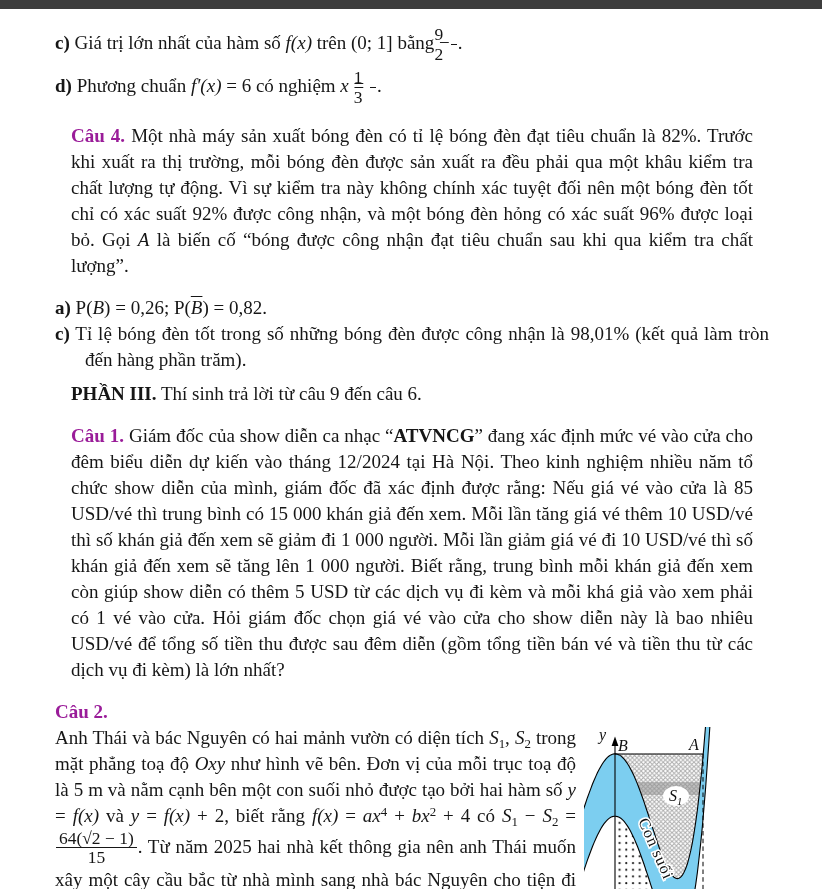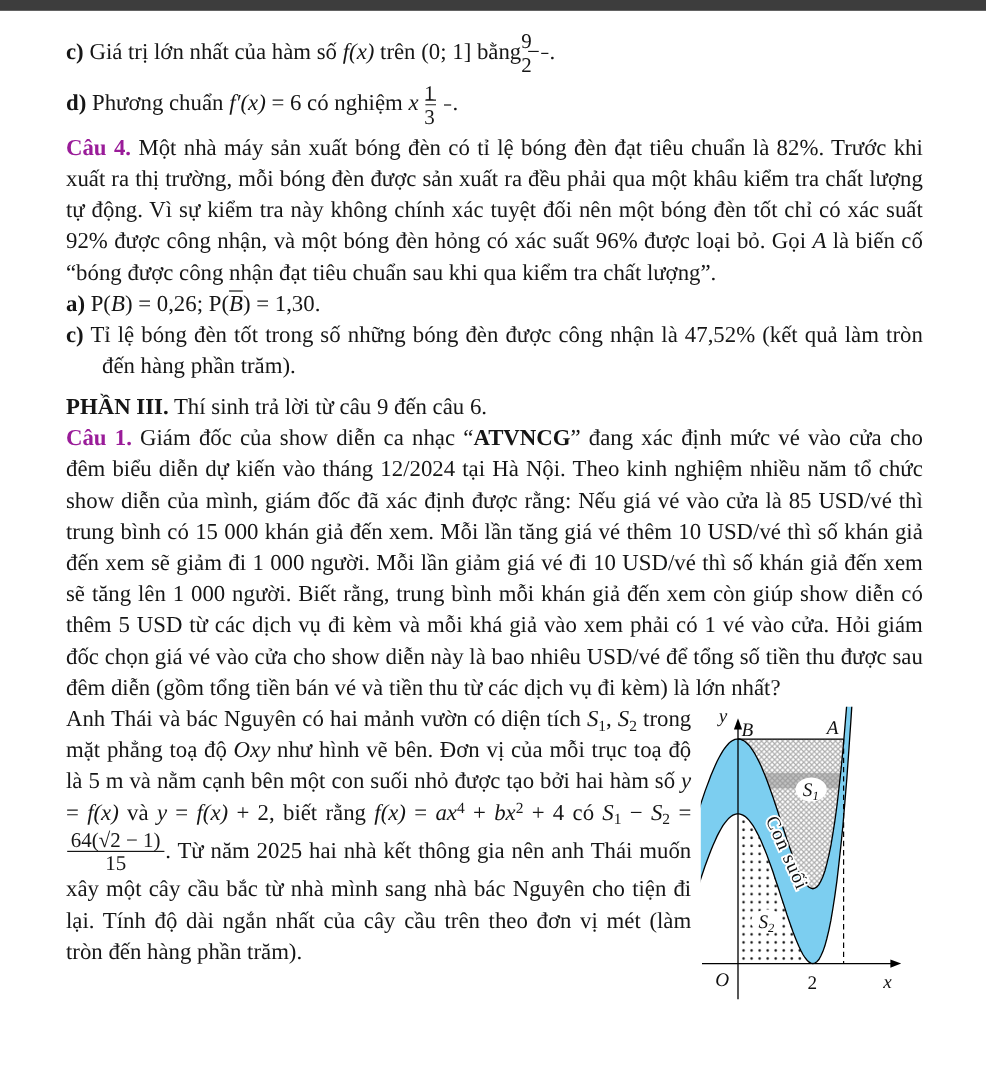--- a/index.html
+++ b/index.html
@@ -20,21 +20,21 @@
   .accent{color:var(--accent);font-weight:bold;}
   sub{font-size:0.68em;vertical-align:-0.3em;line-height:0;}
   sup{font-size:0.68em;vertical-align:0.45em;line-height:0;}
   .frac{display:inline-block;vertical-align:-0.62em;text-align:center;
         font-size:0.92em;line-height:1.08;margin:0 1px;}
   .frac .fnum{display:block;padding:0 3px;border-bottom:1.3px solid currentColor;}
   .frac .fden{display:block;padding:0 3px;}
   .hang{padding-left:30px;text-indent:-30px;margin:0;}
   .topitem{margin:4px 0;}
   #topitems{}
-  p{margin:0;}
+  p{margin:16px;}
   #phan3{margin-top:8px;}
   #cau2body{margin-top:0;}
   #garden-figure{float:right;margin:2px 0 0 8px;}
   #garden-figure text{font-family:"Liberation Serif", serif;fill:#111;font-size:16px;}
   #garden-figure .it{font-style:italic;}
   #garden-figure .stream-label{font-size:16px;letter-spacing:1px;
       stroke:#fff;stroke-width:3.2;paint-order:stroke;}
 </style>
 </head>
 <body>
@@ -44,27 +44,28 @@
 <div class="content">
 
   <div id="topitems">
     <div class="hang topitem"><span class="b">c)</span><span> Giá trị lớn nhất của hàm số </span><span class="i">f(x)</span><span> trên (0; 1] bằng −</span><span class="frac"><span class="fnum">9</span><span class="fden">2</span></span><span>.</span></div>
     <div class="hang topitem"><span class="b">d)</span><span> Phương chuẩn </span><span class="i">f′(x)</span><span> = 6 có nghiệm </span><span class="i">x</span><span> = </span><span class="frac"><span class="fnum">1</span><span class="fden">3</span></span><span>.</span></div>
   </div>
 
   <p id="cau4"><span class="accent">Câu 4.</span><span> Một nhà máy sản xuất bóng đèn có tỉ lệ bóng đèn đạt tiêu chuẩn là 82%. Trước khi xuất ra thị trường, mỗi bóng đèn được sản xuất ra đều phải qua một khâu kiểm tra chất lượng tự động. Vì sự kiểm tra này không chính xác tuyệt đối nên một bóng đèn tốt chỉ có xác suất 92% được công nhận, và một bóng đèn hỏng có xác suất 96% được loại bỏ. Gọi </span><span class="i">A</span><span> là biến cố “bóng được công nhận đạt tiêu chuẩn sau khi qua kiểm tra chất lượng”.</span></p>
 
   <div>
-    <div class="hang"><span class="b">a)</span><span> P(</span><span class="i">B</span><span>) = 0,26; P(</span><span class="i over">B</span><span>) = 1,30.</span></div>
-    <div class="hang"><span class="b">c)</span><span> Tỉ lệ bóng đèn tốt trong số những bóng đèn được công nhận là 47,52% (kết quả làm tròn đến hàng phần trăm).</span></div>
+    <div class="hang"><span class="b">a)</span><span> P(</span><span class="i">B</span><span>) = 0,26; P(</span><span class="i over">B</span><span>) = 0,82.</span></div>
+    <div class="hang"><span class="b">c)</span><span> Tỉ lệ bóng đèn tốt trong số những bóng đèn được công nhận là 98,01% (kết quả làm tròn đến hàng phần trăm).</span></div>
   </div>
 
   <p id="phan3"><span class="b">PHẦN III.</span><span> Thí sinh trả lời từ câu 9 đến câu 6.</span></p>
   <p id="cau1"><span class="accent">Câu 1.</span><span> Giám đốc của show diễn ca nhạc “</span><span class="b">ATVNCG</span><span>” đang xác định mức vé vào cửa cho đêm biểu diễn dự kiến vào tháng 12/2024 tại Hà Nội. Theo kinh nghiệm nhiều năm tổ chức show diễn của mình, giám đốc đã xác định được rằng: Nếu giá vé vào cửa là 85 USD/vé thì trung bình có 15&nbsp;000 khán giả đến xem. Mỗi lần tăng giá vé thêm 10 USD/vé thì số khán giả đến xem sẽ giảm đi 1&nbsp;000 người. Mỗi lần giảm giá vé đi 10 USD/vé thì số khán giả đến xem sẽ tăng lên 1&nbsp;000 người. Biết rằng, trung bình mỗi khán giả đến xem còn giúp show diễn có thêm 5 USD từ các dịch vụ đi kèm và mỗi khá giả vào xem phải có 1 vé vào cửa. Hỏi giám đốc chọn giá vé vào cửa cho show diễn này là bao nhiêu USD/vé để tổng số tiền thu được sau đêm diễn (gồm tổng tiền bán vé và tiền thu từ các dịch vụ đi kèm) là lớn nhất?</span></p>
 
+  <div id="cau2head"><span class="accent">Câu 2.</span></div>
 
   <div id="cau2body">
     <svg id="garden-figure" viewBox="0 0 185 244" width="185" height="244" aria-hidden="false">
       <defs>
         <pattern id="xh" width="4.4" height="4.4" patternUnits="userSpaceOnUse">
           <path d="M0 0L4.4 4.4M4.4 0L0 4.4" style="stroke:var(--hatch)" stroke-width="1" fill="none"></path>
         </pattern>
         <pattern id="dt" width="6.7" height="6.7" patternUnits="userSpaceOnUse">
           <circle cx="2.1" cy="2.1" r="1.1" style="fill:var(--dots)"></circle>
         </pattern>

